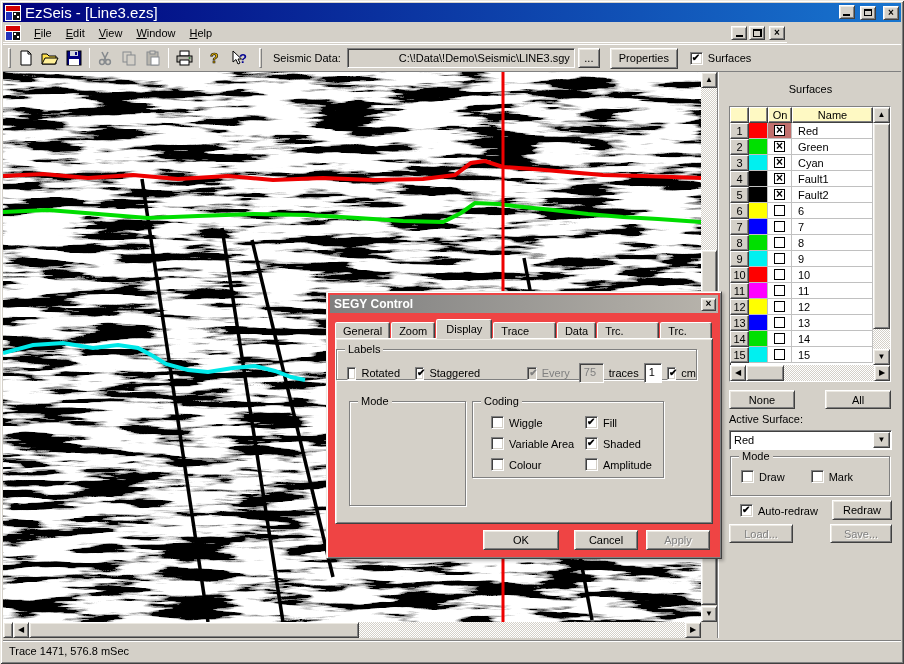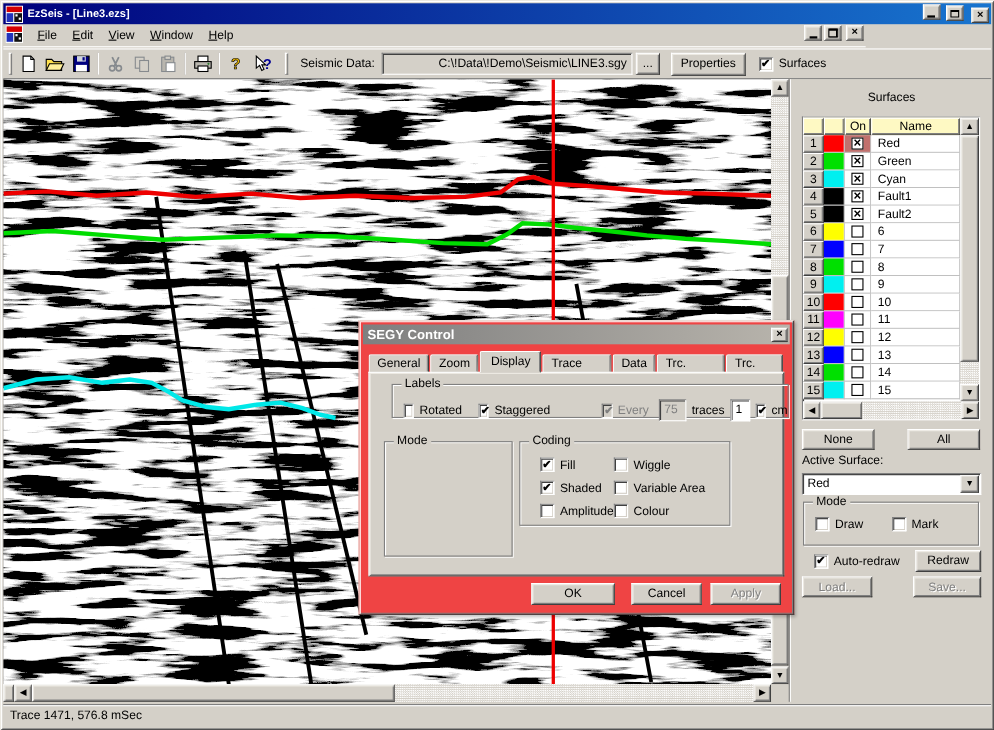--- a/index.html
+++ b/index.html
@@ -24,32 +24,32 @@
     box-shadow: inset 1px 1px 0 #404040, inset -1px -1px 0 #d4d0c8; vertical-align:middle; }
   .cb.on::after{ content:"✔"; position:absolute; left:1px; top:-1px; font-size:10px; font-weight:bold; color:#000; }
   .cb.disabled{ background:#d4d0c8; }
   .cb.disabled.on::after{ color:#808080; }
 
   .arrow{ font-size:8px; line-height:1; color:#000; }
 
   
   .titlebar{ position:absolute; left:3px; top:3px; width:898px; height:19px;
     background:linear-gradient(90deg,#00007c,#1875cf); display:flex; align-items:center; padding:0 2px; }
-  .title-text{ color:#fff; font-weight:bold; font-size:10px; margin-left:4px; flex:1; }
+  .title-text{ color:#fff; font-weight:normal; font-size:15px; margin-left:4px; flex:1; }
   .winbtn{ width:16px; height:14px; margin-left:2px; position:relative; display:inline-flex; align-items:center; justify-content:center;
     background:#d4d0c8; border:1px solid; border-color:#fff #404040 #404040 #fff;
     box-shadow: inset 1px 1px 0 #ece9e2, inset -1px -1px 0 #808080; font-size:10px; font-weight:bold; line-height:1; }
   .g-min{ display:inline-block; width:7px; height:2px; background:#000; margin-top:7px; }
   .g-max{ display:inline-block; width:8px; height:7px; border:1px solid #000; border-top-width:2px; }
   .g-res{ position:relative; display:inline-block; width:9px; height:8px; }
   .g-res::before{ content:""; position:absolute; right:0; top:0; width:6px; height:5px; border:1px solid #000; border-top-width:2px; background:#d4d0c8;}
   .g-res::after{ content:""; position:absolute; left:0; bottom:0; width:6px; height:5px; border:1px solid #000; border-top-width:2px; background:#d4d0c8;}
 
   
-  .menubar{ position:absolute; left:3px; top:23px; width:784px; height:20px; display:flex; align-items:flex-start; padding:0 2px;
+  .menubar{ position:absolute; left:3px; top:23px; width:784px; height:20px; display:flex; align-items:center; padding:0 2px;
     border-bottom:1px solid #fff; }
   .menu-item{ padding:3px 7px; }
   .menu-item::first-letter{ text-decoration:underline; }
   .menu-spacer{ flex:1; }
 
   
   .toolbar{ position:absolute; left:3px; top:44px; width:898px; height:28px; display:flex; align-items:center;
     border-top:1px solid #fff; border-bottom:1px solid #808080; padding:0 2px; }
   .grip{ width:3px; height:20px; margin:0 3px; border:1px solid; border-color:#fff #808080 #808080 #fff; }
   .tbtn{ width:24px; height:22px; display:flex; align-items:center; justify-content:center; background:transparent; border:1px solid transparent; }
@@ -115,21 +115,21 @@
     background:linear-gradient(90deg,#7f7f7f,#b8b4ac); display:flex; align-items:center; padding:0 2px; }
   .dlg-title{ color:#fff; font-weight:bold; font-size:12px; margin-left:2px; flex:1; }
   .tabs{ position:absolute; left:8px; top:28px; right:8px; height:19px; display:flex; align-items:flex-end; }
   .tab{ height:17px; padding:2px 7px 0; background:#d4d0c8; margin-right:1px;
     border:1px solid; border-color:#fff #404040 transparent #fff; box-shadow: inset -1px 0 0 #808080;
     border-top-left-radius:2px; border-top-right-radius:2px; }
   .tab.active{ height:20px; padding:3px 9px 0; position:relative; z-index:3; margin-top:-3px; }
   .tabpage{ position:absolute; left:8px; top:46px; right:8px; height:186px; background:#d4d0c8;
     border:1px solid; border-color:#fff #404040 #404040 #fff; box-shadow: inset 1px 1px 0 #ece9e2, inset -1px -1px 0 #808080; }
   .dgroup{ position:absolute; }
-  .g-labels{ left:20px; top:10px; width:361px; height:31px; }
+  .g-labels{ left:0; top:10px; width:361px; height:31px; }
   .g-mode{ left:13px; top:62px; width:117px; height:105px; }
   .g-coding{ left:136px; top:62px; width:192px; height:77px; }
   .dfield{ height:20px; font-size:11px; padding:2px 4px;
     border:1px solid; border-color:#808080 #fff #fff #808080; box-shadow: inset 1px 1px 0 #404040; }
   .dfield.disabled{ background:#d4d0c8; color:#808080; }
   .dlg-btn{ position:absolute; top:238px; height:20px; }
   .lbl-dis{ color:#808080; }
   .flex-center{ display:flex; align-items:center; }
 
   
@@ -569,48 +569,48 @@
         </div>
       </div>
 
       <div class="dgroup etched g-mode">
         <span class="legend">Mode</span>
       </div>
 
       <div class="dgroup etched g-coding">
         <span class="legend">Coding</span>
         <div style="display:flex; margin:14px 0 0 18px;">
+          <div style="display:flex; flex-direction:column; gap:8px; width:94px;">
+            <span class="cbrow">
+                <span class="cb"></span>
+                <span>Wiggle</span>
+              </span>
+            <span class="cbrow">
+                <span class="cb"></span>
+                <span>Variable Area</span>
+              </span>
+            <span class="cbrow">
+                <span class="cb"></span>
+                <span>Colour</span>
+              </span>
+          </div>
           <div style="display:flex; flex-direction:column; gap:8px;">
             <span class="cbrow">
                 <span class="cb on"></span>
                 <span>Fill</span>
               </span>
             <span class="cbrow">
                 <span class="cb on"></span>
                 <span>Shaded</span>
               </span>
             <span class="cbrow">
                 <span class="cb"></span>
                 <span>Amplitude</span>
               </span>
           </div>
-          <div style="display:flex; flex-direction:column; gap:8px; width:94px;">
-            <span class="cbrow">
-                <span class="cb"></span>
-                <span>Wiggle</span>
-              </span>
-            <span class="cbrow">
-                <span class="cb"></span>
-                <span>Variable Area</span>
-              </span>
-            <span class="cbrow">
-                <span class="cb"></span>
-                <span>Colour</span>
-              </span>
-          </div>
         </div>
       </div>
     </div>
 
     <button class="btn dlg-btn" style="left:156px; width:76px;">OK</button>
     <button class="btn dlg-btn" style="left:247px; width:64px;">Cancel</button>
     <button class="btn dlg-btn disabled" style="left:319px; width:64px;">Apply</button>
   </div>
 
   <div class="statusbar">

